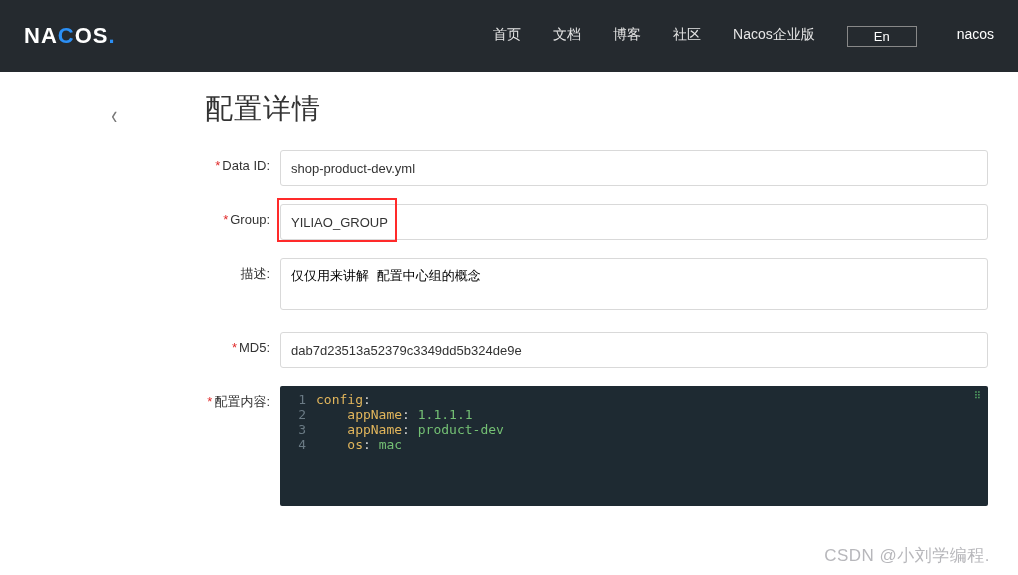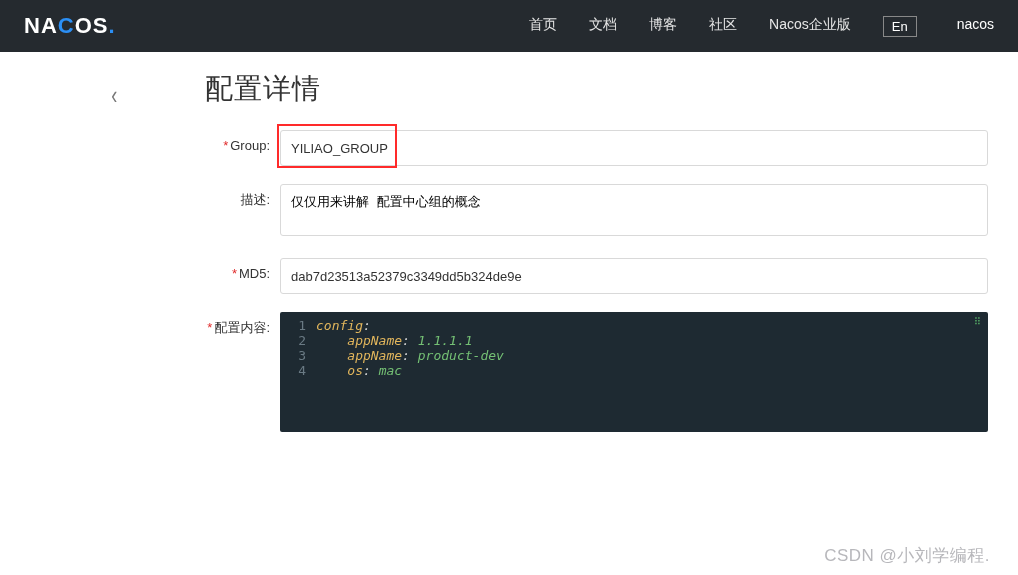--- a/index.html
+++ b/index.html
@@ -1,25 +1,25 @@
 <!DOCTYPE html>
 <html><head>
 <meta charset="utf-8">
 <style>
 * { box-sizing: border-box; margin: 0; padding: 0; }
 body { font-family: "Helvetica Neue", Arial, "PingFang SC", "Microsoft YaHei", sans-serif; width: 1018px; height: 575px; overflow: hidden; background: #fff; position: relative; }
 
 
-.header { height: 52px; background: #252a2f; display: flex; align-items: center; padding: 0 24px; color: #fff; }
+.header { height: 72px; background: #252a2f; display: flex; align-items: center; padding: 0 24px; color: #fff; }
 .logo { font-weight: 700; font-size: 22px; letter-spacing: 1px; font-family: Arial, sans-serif; }
 .logo .sweep { color: #2b8ff5; }
 .logo .dot { color: #2b8ff5; }
 .nav { margin-left: auto; display: flex; align-items: flex-start; gap: 32px; font-size: 14px; }
 .nav a { color: #e6e6e6; text-decoration: none; cursor: pointer; }
-.lang-box { border: 1px solid #888; padding: 2px 8px; font-size: 13px; cursor: pointer; }
+.lang-box { border: 1px solid #888; padding: 2px 26px; font-size: 13px; cursor: pointer; }
 .username { font-size: 14px; cursor: pointer; margin-left: 8px; }
 .body-wrap { display: flex; height: calc(575px - 62px); }
 .left-gutter { width: 175px; position: relative; }
 .back-btn { position: absolute; top: 28px; left: 110px; font-size: 26px; color: #777; cursor: pointer; font-family: sans-serif; transform: scaleX(0.7); }
 
 
 .main { flex: 1; padding: 18px 30px 0 30px; }
 .page-title { font-size: 28px; font-weight: 400; color: #333; margin-bottom: 22px; letter-spacing: 1px; }
 
 .form-row { display: flex; align-items: flex-start; margin-bottom: 18px; }
@@ -28,21 +28,21 @@
 .form-field { flex: 1; margin-left: 10px; }
 .text-input { width: 100%; height: 36px; border: 1px solid #d9d9d9; border-radius: 3px; padding: 0 10px; font-size: 13px; color: #333; background: #fff; }
 .textarea { width: 100%; min-height: 52px; border: 1px solid #d9d9d9; border-radius: 3px; padding: 8px 10px; font-size: 13px; color: #000000; background: #fff; resize: none; }
 .highlight-red { position: absolute; border: 2px solid #ff2a2a; pointer-events: none; }
 .adv-link { color: #1b74e4; font-size: 13px; cursor: pointer; display: inline-block; }
 
 
 .code-wrap { background: #1e2a32; color: #d4d4d4; font-family: Consolas, Menlo, monospace; font-size: 13px; border-radius: 2px; padding: 6px 0 18px 0; position: relative; height: 120px; }
 .code-line { display: flex; }
 .ln { width: 36px; text-align: right; color: #6a7a84; padding-right: 10px; user-select: none; }
-.code { white-space: pre; font-style: italic; }
+.code { white-space: pre; }
 .key { color: #e2b65c; }
 .val { color: #74c074; }
 .code-toolbar { position: absolute; top: 4px; right: 6px; font-size: 10px; color: #5a6; letter-spacing: 1px; }
 
 
 .watermark { position: absolute; bottom: 8px; right: 28px; font-size: 17px; color: rgba(170,170,175,0.85); font-family: "PingFang SC","Microsoft YaHei",sans-serif; letter-spacing: 0.5px; pointer-events: none; }
 </style>
 </head>
 <body>
 
@@ -62,20 +62,24 @@
 </div>
 
 <div class="body-wrap">
   <div class="left-gutter">
     <div class="back-btn">‹</div>
   </div>
 
   <div class="main">
     <h1 class="page-title">配置详情</h1>
 
+    <div class="form-row">
+      <div class="form-label"><span class="star">*</span><span>Data ID:</span></div>
+      <div class="form-field"><input class="text-input" readonly="" value="shop-product-dev.yml" style=""></div>
+    </div>
 
     <div class="form-row" style="position:relative;">
       <div class="form-label"><span class="star">*</span><span>Group:</span></div>
       <div class="form-field"><input class="text-input" readonly="" value="YILIAO_GROUP" style=""></div>
       <div class="highlight-red" style="left:72px; top:-6px; width:120px; height:44px;"></div>
     </div>
 
 
     <div class="form-row" style="margin-top:10px;">
       <div class="form-label">描述:</div>

